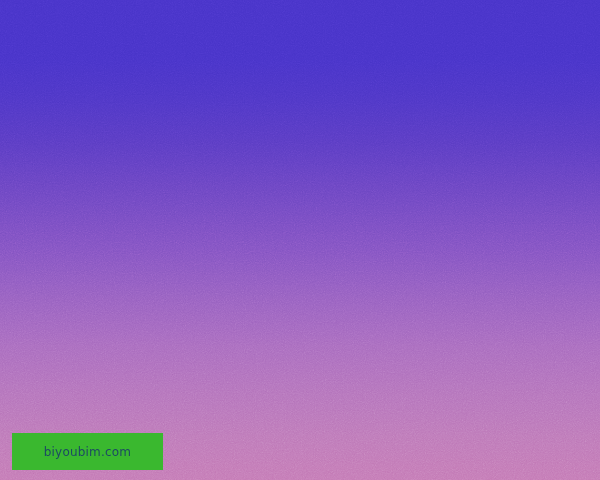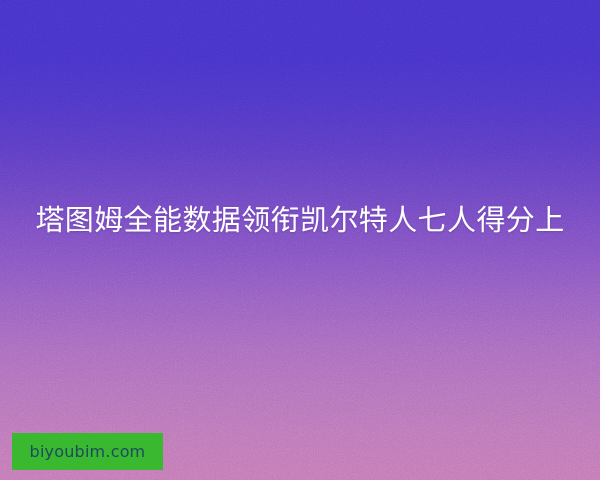--- a/index.html
+++ b/index.html
@@ -85,21 +85,21 @@
     width: 151px;
     height: 37px;
     background: #3ab82f;
     display: flex;
     align-items: center;
     justify-content: center;
     box-sizing: border-box;
   }
   .watermark-text {
     color: #1d4a63;
-    font-size: 16px;
+    font-size: 12px;
     line-height: 1;
     letter-spacing: 0.2px;
     font-family: "DejaVu Sans", "Liberation Sans", sans-serif;
     white-space: nowrap;
   }
 </style>
 </head>
 <body>
 
 <div id="banner-root">
@@ -110,20 +110,19 @@
     <svg xmlns="http://www.w3.org/2000/svg" width="600" height="480" preserveAspectRatio="none">
       <filter id="grain">
         <feTurbulence type="fractalNoise" baseFrequency="0.9" numOctaves="3" stitchTiles="stitch"></feTurbulence>
         <feColorMatrix type="saturate" values="0"></feColorMatrix>
       </filter>
       <rect width="600" height="480" filter="url(#grain)"></rect>
     </svg>
   </div>
 
   <div class="headline">
-    <span class="headline-line">塔图姆全能数据领衔凯尔特人七人得分上</span>
   </div>
 
   <div class="watermark-badge">
     <span class="watermark-text">biyoubim.com</span>
   </div>
 
 </div>
 
 </body></html>

